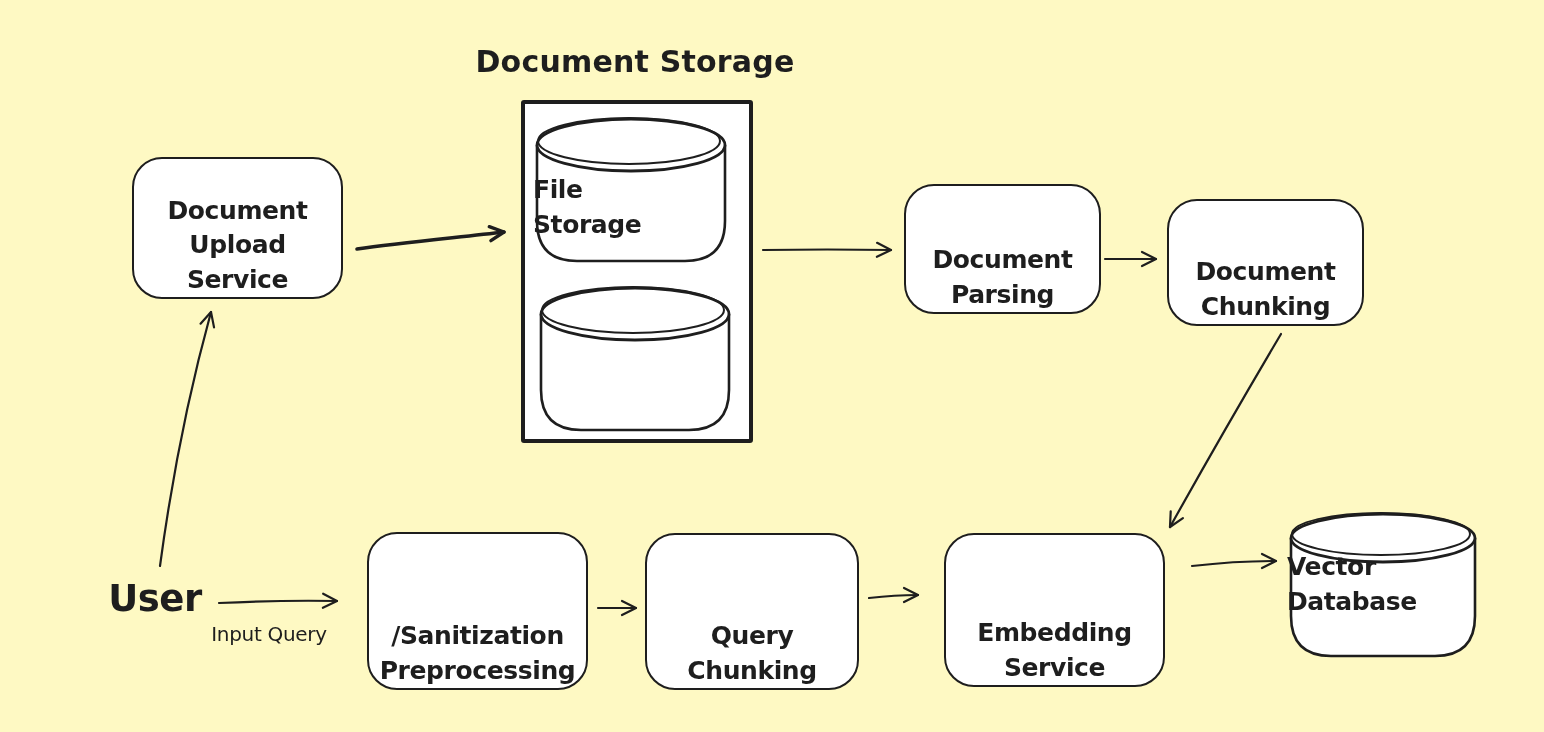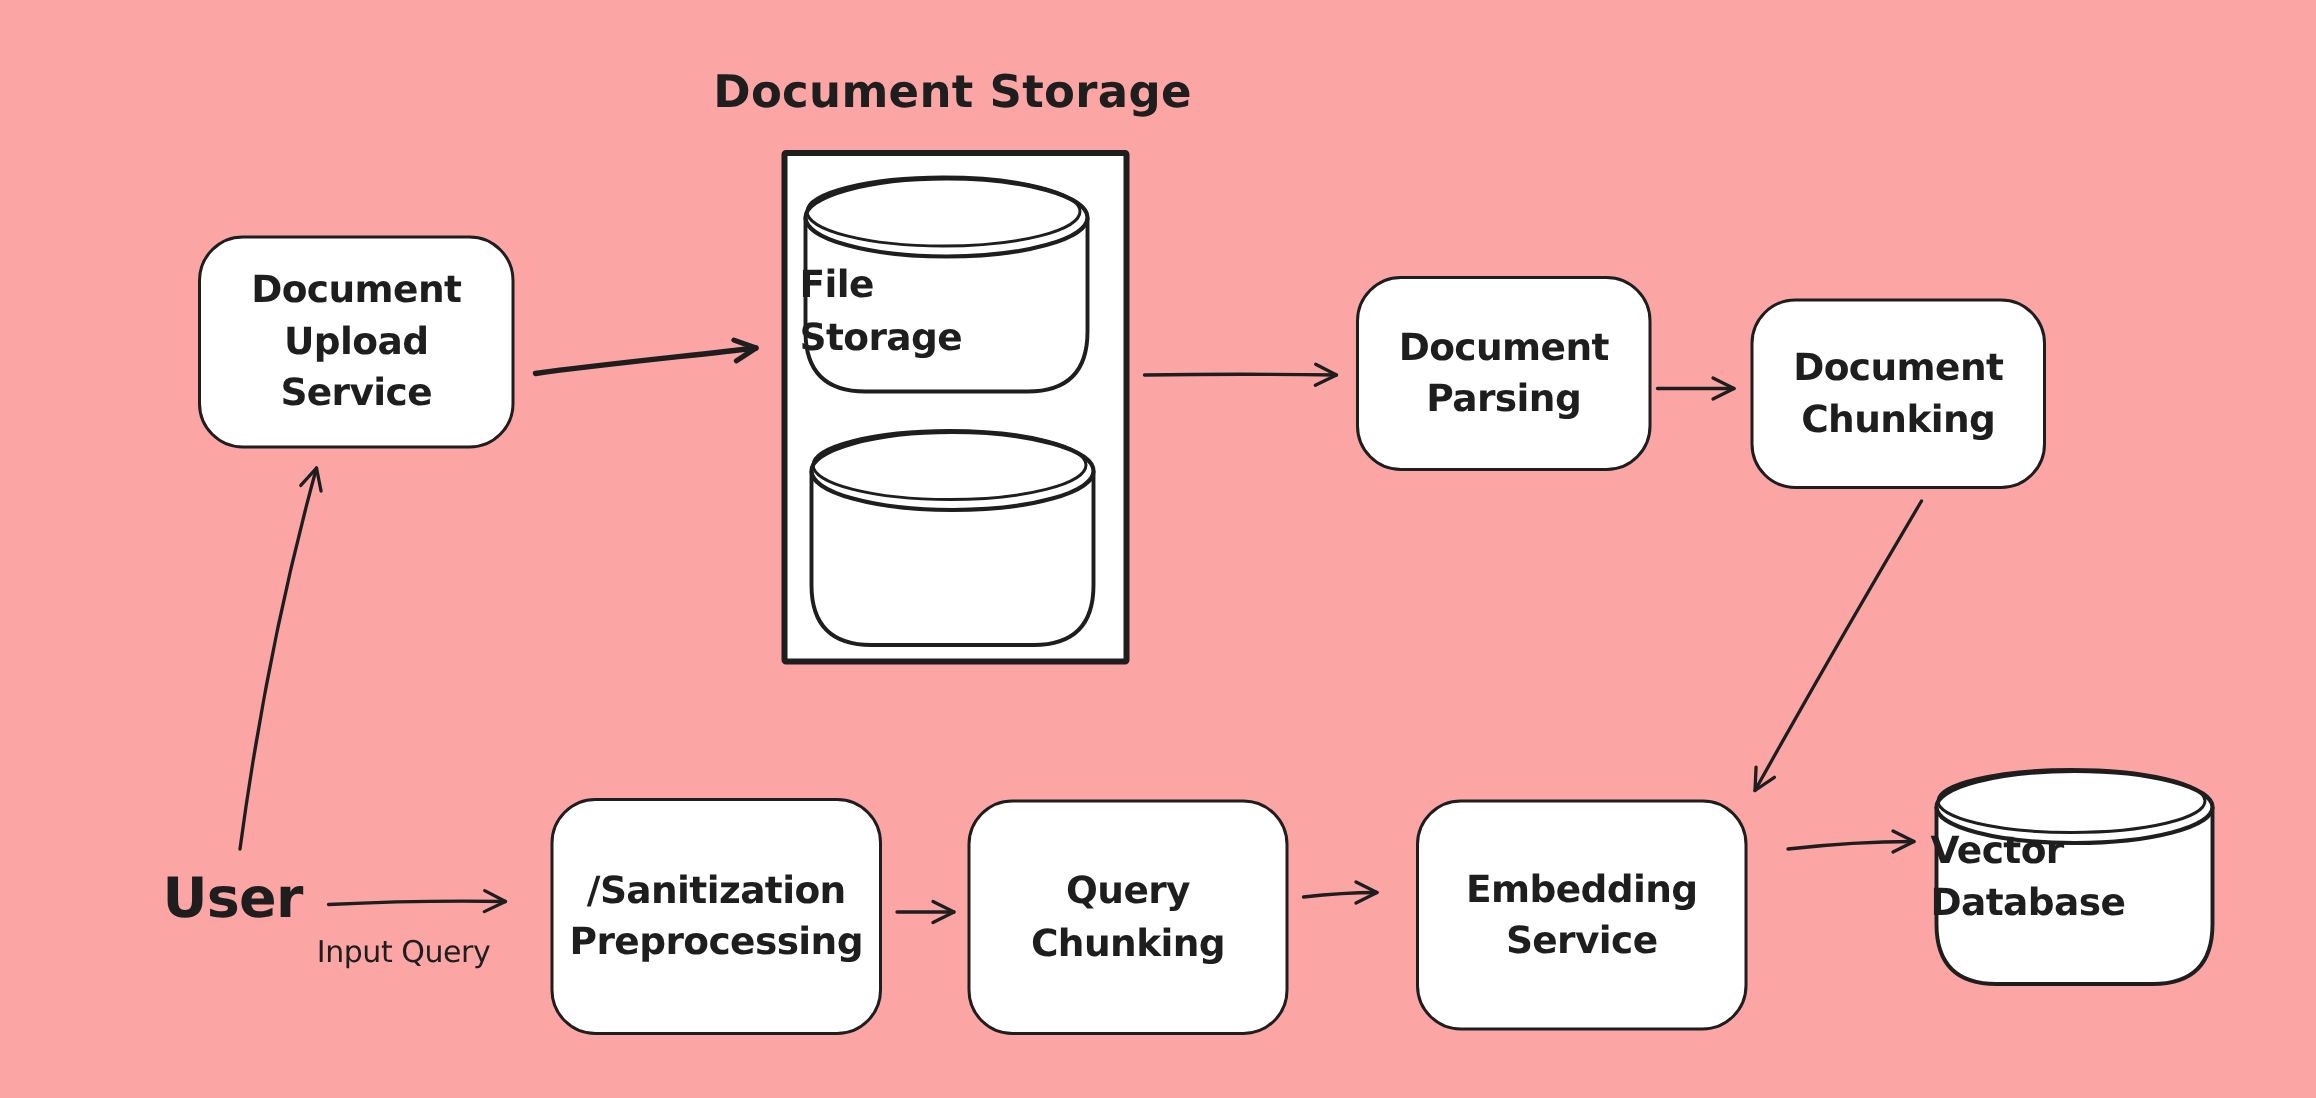--- a/index.html
+++ b/index.html
@@ -3,41 +3,41 @@
 <meta charset="utf-8">
 <style>
   * { margin: 0; padding: 0; box-sizing: border-box; }
   html, body { background: #ffffff; }
   body { font-family: "DejaVu Sans", "Liberation Sans", sans-serif; }
 
   .canvas {
     position: relative;
     width: 1544px;
     height: 732px;
-    background: #fca5a5;
+    background: #fef9c3;
     overflow: hidden;
     color: #1e1e1e;
   }
 
   .edges-layer {
     position: absolute;
     left: 0; top: 0;
     width: 1544px; height: 732px;
     pointer-events: none;
   }
 
   .node {
     position: absolute;
     background: #ffffff;
     border: 2.6px solid #1e1e1e;
     border-radius: 30px;
     display: flex;
     flex-direction: column;
     align-items: center;
-    justify-content: center;
+    justify-content: flex-end;
     text-align: center;
     font-size: 25px;
     font-weight: bold;
     letter-spacing: -0.4px;
     line-height: 1.38;
     z-index: 3;
   }
 
   .group-box {
     position: absolute;

